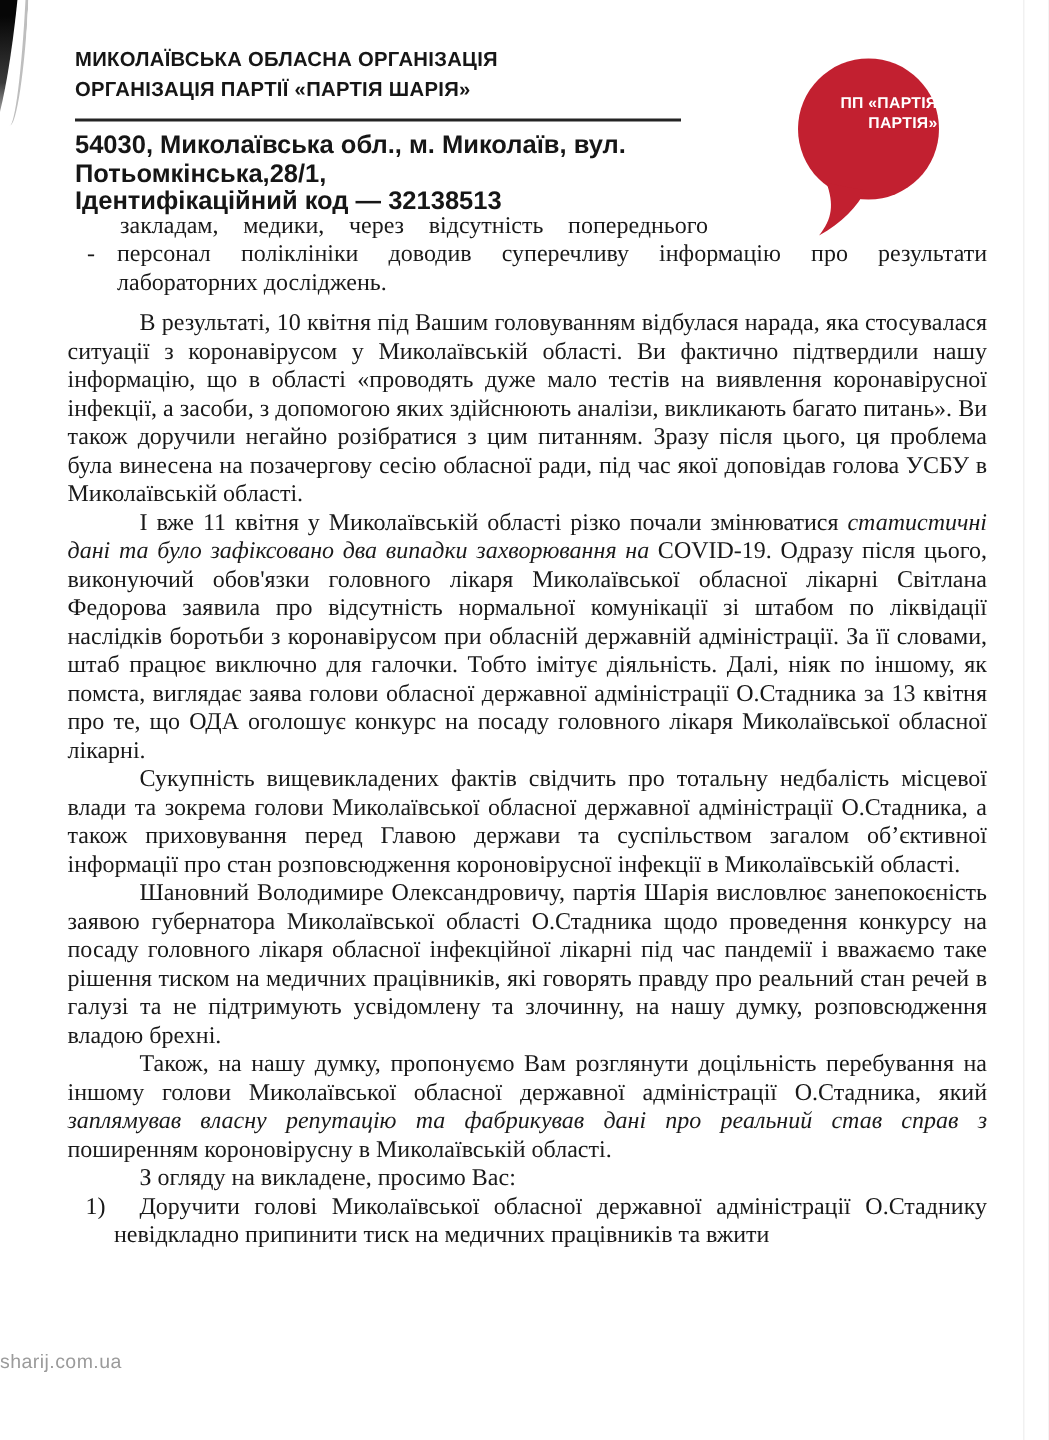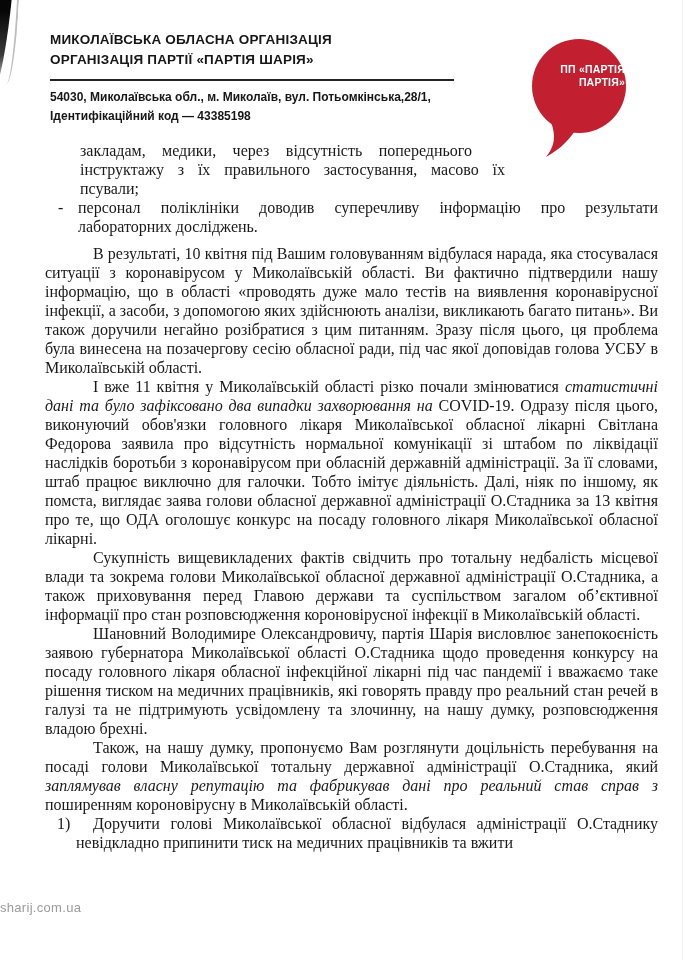--- a/index.html
+++ b/index.html
@@ -25,21 +25,21 @@
     background:rgba(0,0,0,.055);
   }
 
   
   .lh {
     position:absolute; top:30px; left:50px; width:440px;
     font-family:"Liberation Sans",sans-serif; font-weight:bold; color:#161616;
   }
   .org { font-size:13.5px; line-height:19.5px; letter-spacing:.2px; }
   .rule { margin-top:10px; width:404px; height:2px; background:#242424; }
-  .addr { margin-top:7px; font-size:12px; line-height:18.5px; }
+  .addr { margin-top:7px; font-size:17px; line-height:18.5px; }
 
   
   .logo { position:absolute; left:525px; top:36px; width:112px; height:124px; }
   .logo svg { position:absolute; left:0; top:0; }
   .logo-text {
     position:absolute; left:10px; top:27px; width:90px; text-align:right;
     font-family:"Liberation Sans",sans-serif; font-weight:bold;
     font-size:10.5px; line-height:13px; color:#fff; letter-spacing:.2px;
   }
 
@@ -76,40 +76,39 @@
   <div class="edge-right"></div>
 
   <header class="lh">
     <div class="org">
       <div>МИКОЛАЇВСЬКА ОБЛАСНА ОРГАНІЗАЦІЯ</div>
       <div>ОРГАНІЗАЦІЯ ПАРТІЇ «ПАРТІЯ ШАРІЯ»</div>
     </div>
     <div class="rule"></div>
     <div class="addr">
       <div>54030, Миколаївська обл., м. Миколаїв, вул. Потьомкінська,28/1,</div>
-      <div>Ідентифікаційний код — 43385198</div>
+      <div>Ідентифікаційний код — 32138513</div>
     </div>
   </header>
 
   <div class="logo">
     <svg width="112" height="124" viewBox="0 0 112 124">
       <circle cx="54" cy="50" r="47" fill="#c22030"></circle>
       <path d="M26 86 C31 100 30 110 21 121 C36 113 47 101 52 91 Z" fill="#c22030"></path>
     </svg>
     <div class="logo-text">
       <div>ПП «ПАРТІЯ</div>
       <div>ПАРТІЯ»</div>
     </div>
   </div>
 
   <main class="bodytext">
 
     <div class="cont">
       <div class="l1">закладам, медики, через відсутність попереднього</div>
-      <div class="l2">інструктажу з їх правильного застосування, масово їх псували;</div>
     </div>
 
     <div class="bullet">
       <span class="mark">-</span>
       <span>персонал поліклініки доводив суперечливу інформацію про результати лабораторних досліджень.</span>
     </div>
 
     <p class="para gap-top">
       <span>В результаті, 10 квітня під Вашим головуванням відбулася нарада, яка стосувалася ситуації з коронавірусом у Миколаївській області. Ви фактично підтвердили нашу інформацію, що в області «проводять дуже мало тестів на виявлення коронавірусної інфекції, а засоби, з допомогою яких здійснюють аналізи, викликають багато питань». Ви також доручили негайно розібратися з цим питанням. Зразу після цього, ця проблема була винесена на позачергову сесію обласної ради, під час якої доповідав голова УСБУ в Миколаївській області.</span>
     </p>
@@ -120,27 +119,30 @@
 
     <p class="para">
       <span>Сукупність вищевикладених фактів свідчить про тотальну недбалість місцевої влади та зокрема голови Миколаївської обласної державної адміністрації О.Стадника, а також приховування перед Главою держави та суспільством загалом об’єктивної інформації про стан розповсюдження короновірусної інфекції в Миколаївській області.</span>
     </p>
 
     <p class="para">
       <span>Шановний Володимире Олександровичу, партія Шарія висловлює занепокоєність заявою губернатора Миколаївської області О.Стадника щодо проведення конкурсу на посаду головного лікаря обласної інфекційної лікарні під час пандемії і вважаємо таке рішення тиском на медичних працівників, які говорять правду про реальний стан речей в галузі та не підтримують усвідомлену та злочинну, на нашу думку, розповсюдження владою брехні.</span>
     </p>
 
     <p class="para">
-      <span>Також, на нашу думку, пропонуємо Вам розглянути доцільність перебування на посаді голови Миколаївської тотальну державної адміністрації О.Стадника, який </span><span class="it">заплямував власну репутацію та фабрикував дані про реальний став справ з </span><span>поширенням короновірусну в Миколаївській області.</span>
+      <span>Також, на нашу думку, пропонуємо Вам розглянути доцільність перебування на іншому голови Миколаївської обласної державної адміністрації О.Стадника, який </span><span class="it">заплямував власну репутацію та фабрикував дані про реальний став справ з </span><span>поширенням короновірусну в Миколаївській області.</span>
     </p>
 
+    <p class="para">
+      <span>З огляду на викладене, просимо Вас:</span>
+    </p>
 
     <div class="numitem">
       <span class="mark">1)</span>
-      <span>Доручити голові Миколаївської обласної відбулася адміністрації О.Стаднику невідкладно припинити тиск на медичних працівників та вжити</span>
+      <span>Доручити голові Миколаївської обласної державної адміністрації О.Стаднику невідкладно припинити тиск на медичних працівників та вжити</span>
     </div>
 
   </main>
 
   <footer class="footer">
     <span>sharij.com.ua</span>
   </footer>
 
 </div>
 

